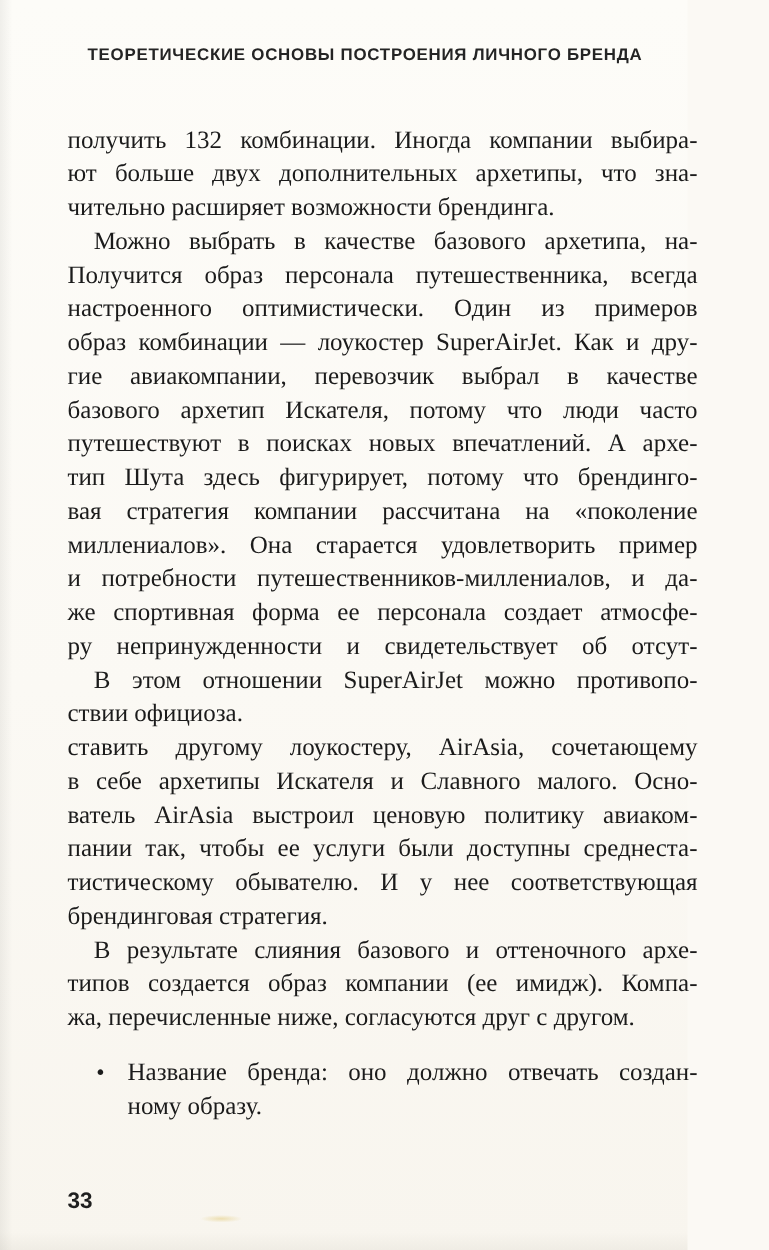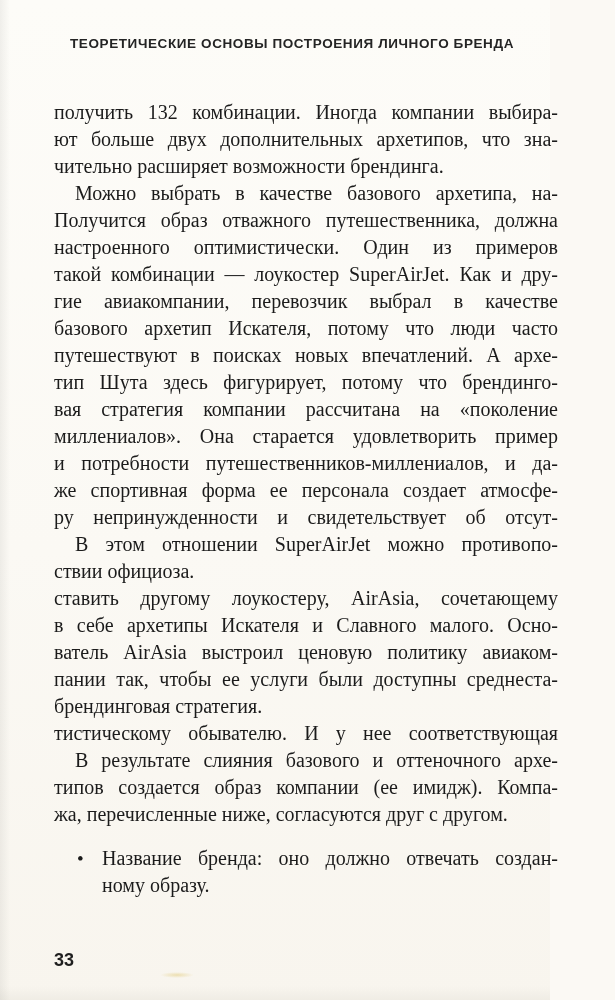--- a/index.html
+++ b/index.html
@@ -83,43 +83,43 @@
   }
 </style>
 </head>
 <body>
 
 <div class="page">
   <div class="running-header">ТЕОРЕТИЧЕСКИЕ ОСНОВЫ ПОСТРОЕНИЯ ЛИЧНОГО БРЕНДА</div>
 
   <div class="text-block" id="text-block">
       <div class="line">получить 132 комбинации. Иногда компании выбира-</div>
-      <div class="line">ют больше двух дополнительных архетипов, что зна-</div>
+      <div class="line">ют больше двух дополнительных архетипы, что зна-</div>
       <div class="line last">чительно расширяет возможности брендинга.</div>
       <div class="line indent">Можно выбрать в качестве базового архетипа, на-</div>
-      <div class="line">Получится образ отважного путешественника, должна</div>
+      <div class="line">Получится образ персонала путешественника, всегда</div>
       <div class="line">настроенного оптимистически. Один из примеров</div>
-      <div class="line">такой комбинации — лоукостер SuperAirJet. Как и дру-</div>
+      <div class="line">образ комбинации — лоукостер SuperAirJet. Как и дру-</div>
       <div class="line">гие авиакомпании, перевозчик выбрал в качестве</div>
       <div class="line">базового архетип Искателя, потому что люди часто</div>
       <div class="line">путешествуют в поисках новых впечатлений. А архе-</div>
       <div class="line">тип Шута здесь фигурирует, потому что брендинго-</div>
       <div class="line">вая стратегия компании рассчитана на «поколение</div>
       <div class="line">миллениалов». Она старается удовлетворить пример</div>
       <div class="line">и потребности путешественников-миллениалов, и да-</div>
       <div class="line">же спортивная форма ее персонала создает атмосфе-</div>
       <div class="line">ру непринужденности и свидетельствует об отсут-</div>
       <div class="line indent">В этом отношении SuperAirJet можно противопо-</div>
       <div class="line last">ствии официоза.</div>
       <div class="line">ставить другому лоукостеру, AirAsia, сочетающему</div>
       <div class="line">в себе архетипы Искателя и Славного малого. Осно-</div>
       <div class="line">ватель AirAsia выстроил ценовую политику авиаком-</div>
       <div class="line">пании так, чтобы ее услуги были доступны среднеста-</div>
+      <div class="line">тистическому обывателю. И у нее соответствующая</div>
       <div class="line last">брендинговая стратегия.</div>
-      <div class="line">тистическому обывателю. И у нее соответствующая</div>
       <div class="line indent">В результате слияния базового и оттеночного архе-</div>
       <div class="line">типов создается образ компании (ее имидж). Компа-</div>
       <div class="line last">жа, перечисленные ниже, согласуются друг с другом.</div>
       <div class="bullet-item">
         <span class="bullet-dot">•</span>
         <div class="bullet-lines">
           <div class="line">Название бренда: оно должно отвечать создан-</div>
           <div class="line last">ному образу.</div>
         </div>
       </div>

